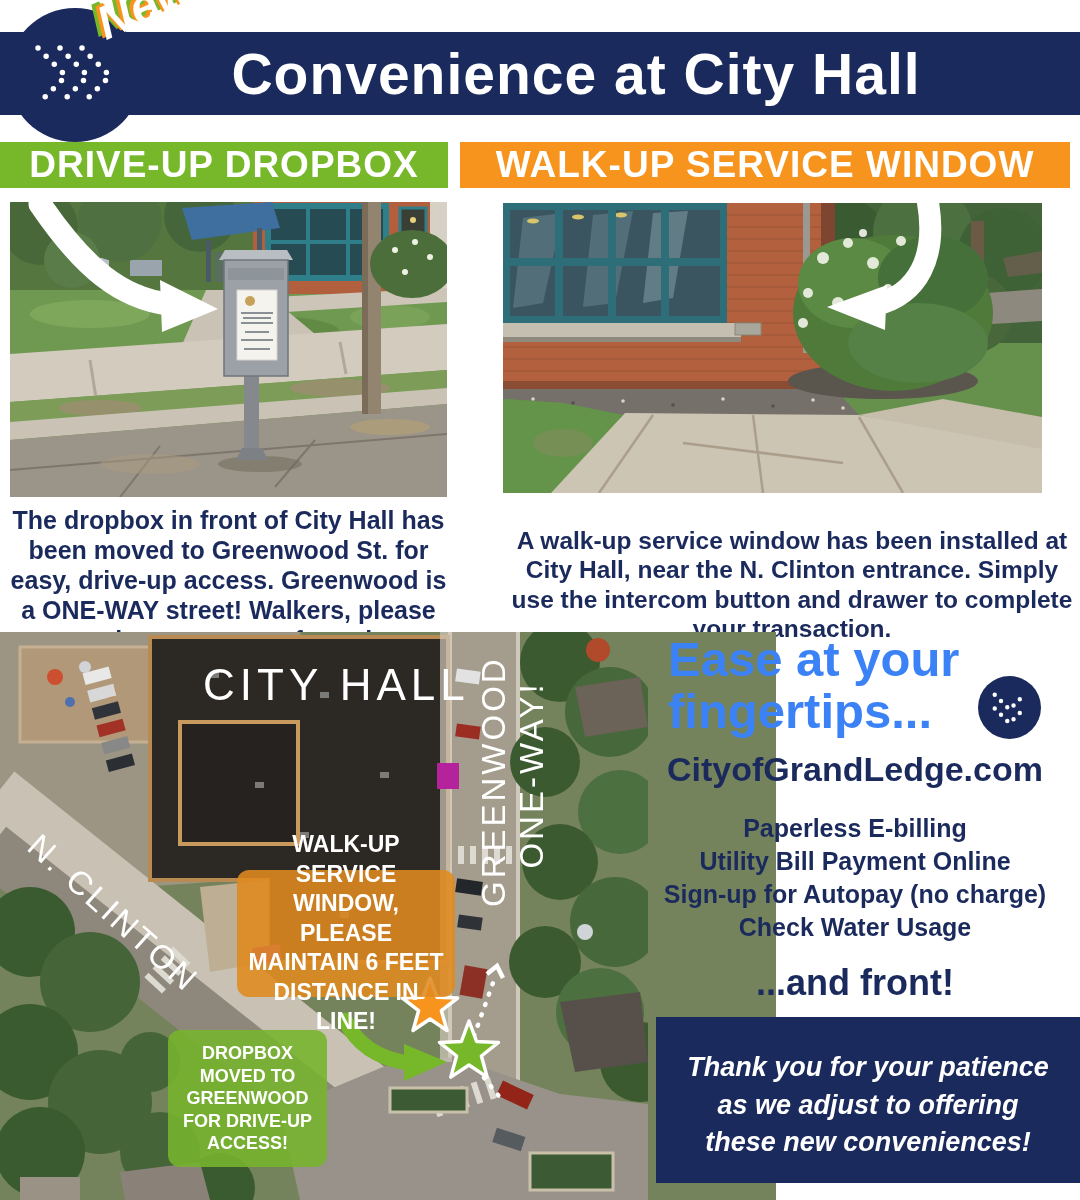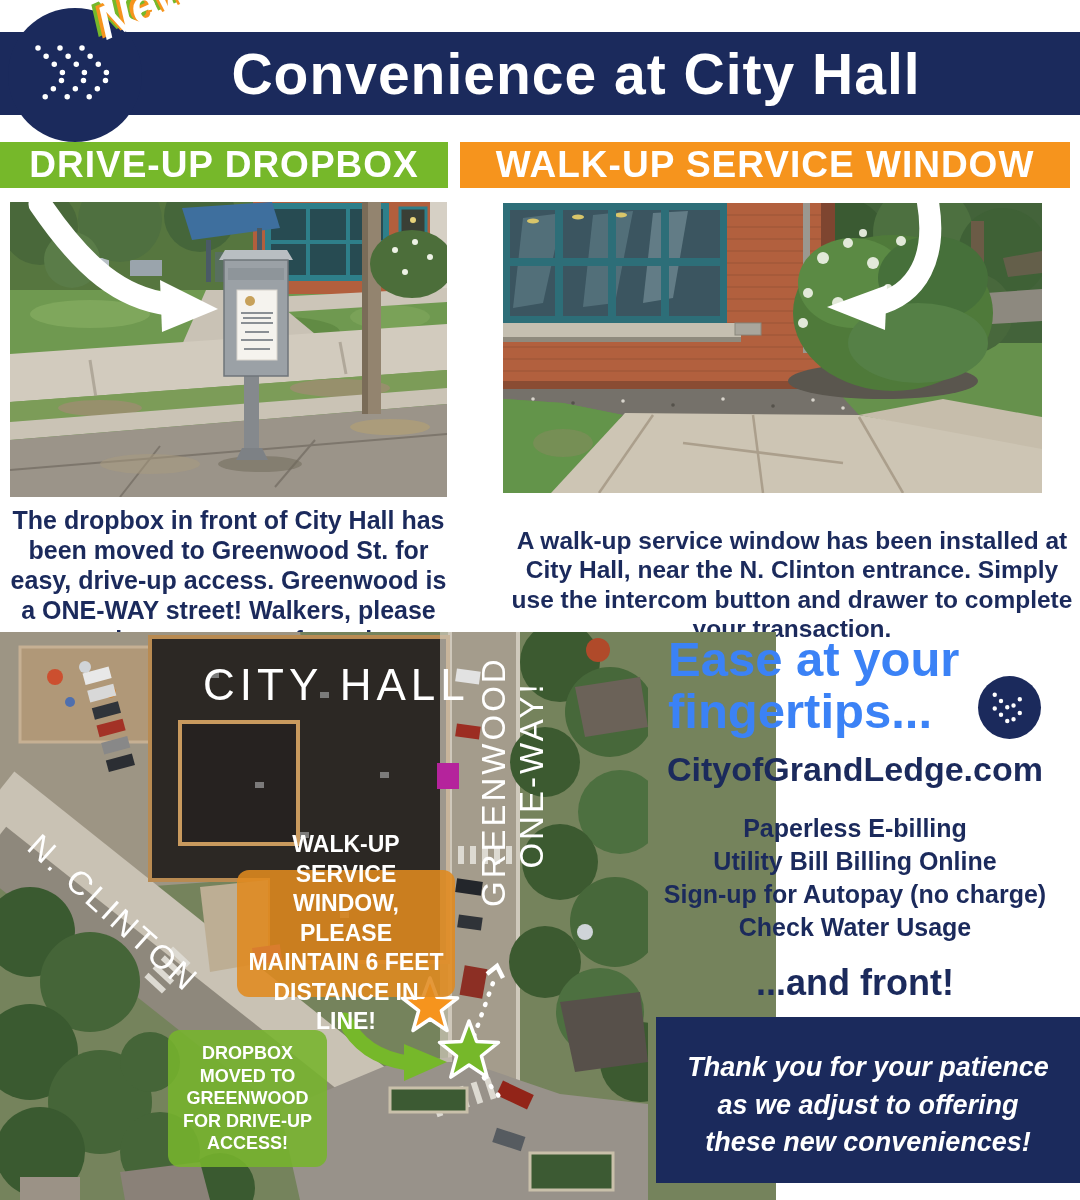--- a/index.html
+++ b/index.html
@@ -427,21 +427,21 @@
     <svg width="63" height="63" viewBox="0 0 64 64">
       <g stroke="#ffffff" stroke-width="4.5" fill="none" stroke-linecap="round" stroke-dasharray="0 9">
         <polyline points="17,19 32,34 47,19"></polyline>
         <polyline points="17,33 32,48 47,33"></polyline>
       </g>
     </svg>
   </div>
   <div class="abs promo-website">CityofGrandLedge.com</div>
   <div class="abs promo-services">
     <div>Paperless E-billing</div>
-    <div>Utility Bill Billing Online</div>
+    <div>Utility Bill Payment Online</div>
     <div>Sign-up for Autopay (no charge)</div>
     <div>Check Water Usage</div>
   </div>
   <div class="abs promo-more">...and front!</div>
   <div class="abs thanks-box">
     <div class="thanks-text">Thank you for your patience as we adjust to offering these new conveniences!</div>
   </div>
 
 </div>
 

